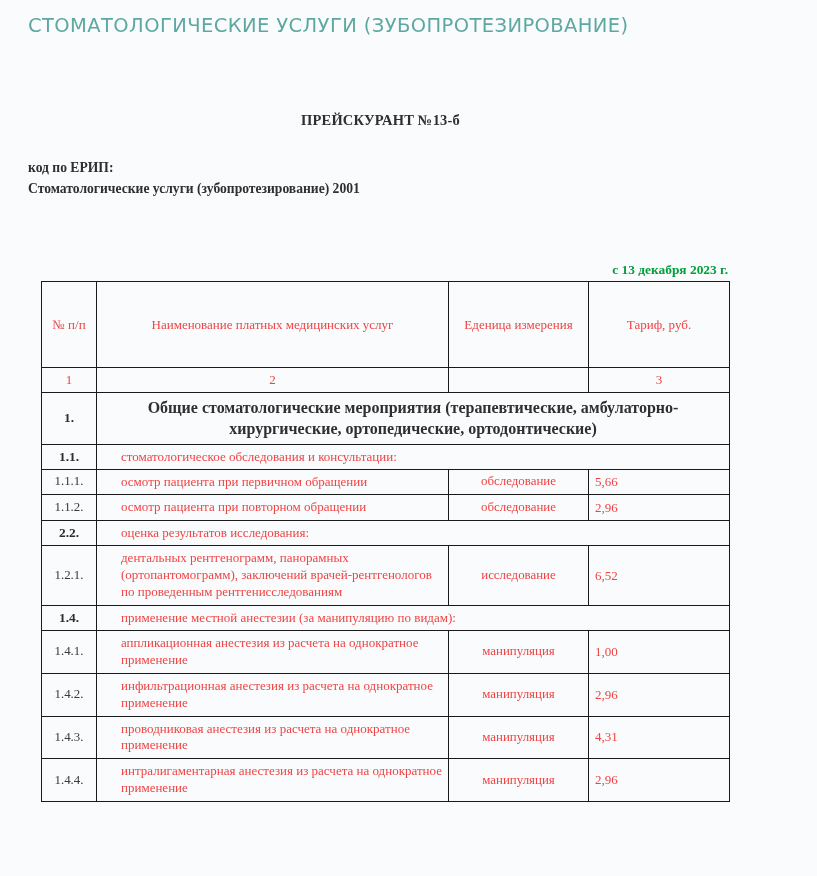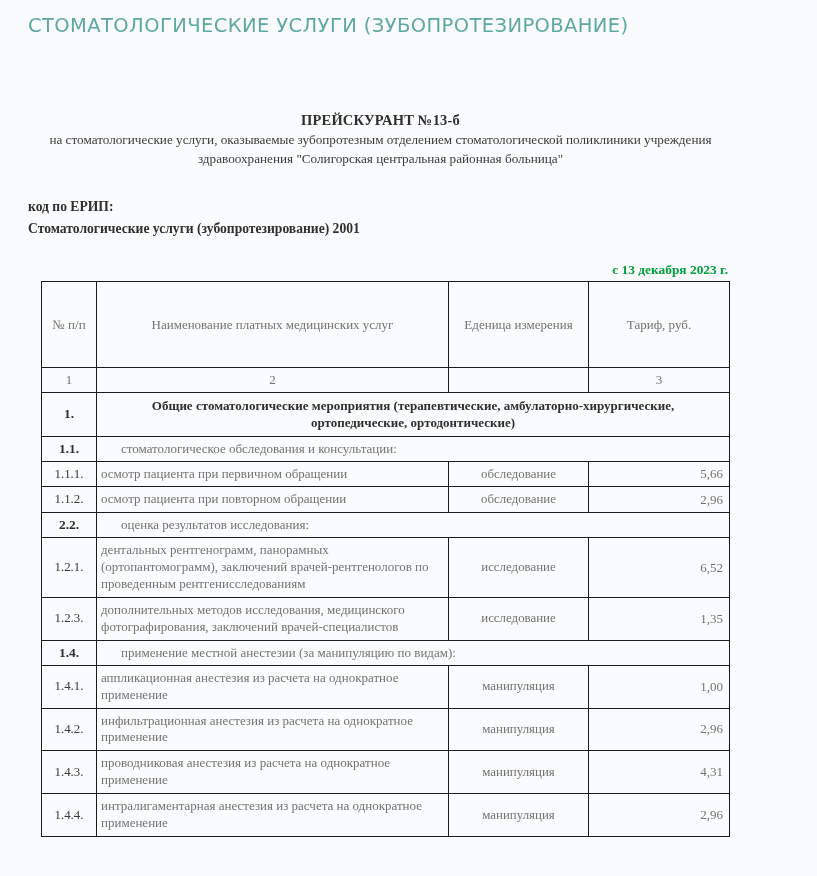--- a/index.html
+++ b/index.html
@@ -43,21 +43,21 @@
     left: 28px;
     top: 112px;
     width: 705px;
   }
   .doc-number {
     text-align: center;
     font-weight: bold;
     font-size: 14.5px;
     color: #2f2f2f;
     letter-spacing: 0.2px;
-    margin-bottom: 2px;
+    margin-bottom: 28px;
   }
   .doc-subtitle {
     text-align: center;
     font-size: 13.2px;
     line-height: 1.42;
     color: #3a3a3a;
     margin: 0 auto;
     width: 700px;
   }
   .erip-block {
@@ -95,21 +95,21 @@
   }
   table.price col.c-num   { width: 55px; }
   table.price col.c-name  { width: 352px; }
   table.price col.c-unit  { width: 140px; }
   table.price col.c-price { width: 141px; }
 
   table.price td, table.price th {
     border: 1.15px solid #1a1a1a;
     padding: 4px 6px;
     font-size: 13px;
-    color: #737373;
+    color: #ef4444;
     font-weight: normal;
     vertical-align: middle;
     background: #fafbfc;
   }
 
   
   .hdr td {
     height: 86px;
     text-align: center;
     font-size: 13.1px;
@@ -127,21 +127,21 @@
   
   tr.section td.num,
   tr.group td.num {
     text-align: center;
     font-weight: bold;
     font-size: 13.4px;
     color: #2f2f2f;
   }
   tr.section td.name {
     font-weight: bold;
-    font-size: 13px;
+    font-size: 16px;
     color: #2f2f2f;
     text-align: center;
     line-height: 1.33;
     padding: 4px 8px;
   }
   tr.group td.name {
     text-align: left;
     font-size: 13px;
     padding-left: 24px;
   }
@@ -149,42 +149,41 @@
   
   tr.item td.num {
     text-align: center;
     font-size: 12.9px;
     color: #3a3a3a;
     white-space: nowrap;
   }
   tr.item td.name {
     text-align: left;
     line-height: 1.3;
-    padding-left: 4px;
+    padding-left: 24px;
     padding-right: 4px;
   }
   tr.item td.unit {
     text-align: center;
     font-size: 12.9px;
   }
   tr.item td.price {
-    text-align: right;
+    text-align: left;
     font-size: 13px;
   }
 </style>
 </head>
 <body>
 
 <div class="page">
 
   <div class="page-title">СТОМАТОЛОГИЧЕСКИЕ УСЛУГИ (ЗУБОПРОТЕЗИРОВАНИЕ)</div>
 
   <div class="doc-head">
     <div class="doc-number">ПРЕЙСКУРАНТ №13-б</div>
-    <div class="doc-subtitle">на стоматологические услуги, оказываемые зубопротезным отделением стоматологической поликлиники учреждения здравоохранения "Солигорская центральная районная больница"</div>
     <div class="erip-block">
       <div>код по ЕРИП:</div>
       <div>Стоматологические услуги (зубопротезирование) 2001</div>
     </div>
   </div>
 
   <div class="effective-date">с 13 декабря 2023 г.</div>
 
   <div class="table-wrap">
     <table class="price">
@@ -230,26 +229,20 @@
           <tr class="group">
             <td class="num">2.2.</td>
             <td class="name" colspan="3">оценка результатов исследования:</td>
           </tr>
           <tr class="item">
             <td class="num">1.2.1.</td>
             <td class="name">дентальных рентгенограмм, панорамных (ортопантомограмм), заключений врачей-рентгенологов по проведенным рентгенисследованиям</td>
             <td class="unit">исследование</td>
             <td class="price">6,52</td>
           </tr>
-          <tr class="item">
-            <td class="num">1.2.3.</td>
-            <td class="name">дополнительных методов исследования, медицинского фотографирования, заключений врачей-специалистов</td>
-            <td class="unit">исследование</td>
-            <td class="price">1,35</td>
-          </tr>
           <tr class="group">
             <td class="num">1.4.</td>
             <td class="name" colspan="3">применение местной анестезии (за манипуляцию по видам):</td>
           </tr>
           <tr class="item">
             <td class="num">1.4.1.</td>
             <td class="name">аппликационная анестезия из расчета на однократное применение</td>
             <td class="unit">манипуляция</td>
             <td class="price">1,00</td>
           </tr>

